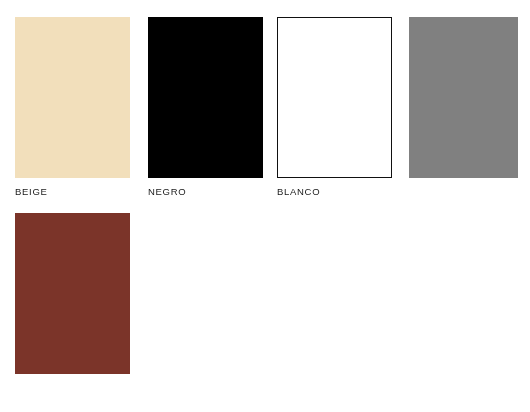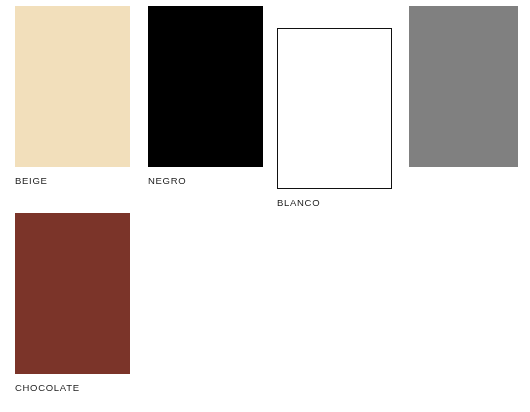--- a/index.html
+++ b/index.html
@@ -21,32 +21,32 @@
     top: 0;
     width: 530px;
     height: 412px;
   }
   .swatch-row {
     position: absolute;
     left: 0;
     width: 530px;
     height: 196px;
   }
-  .swatch-row.row-1 { top: 6px; }
+  .swatch-row.row-1 { top: 17px; }
   .swatch-row.row-2 { top: 213px; }
 
   .swatch-cell {
     position: absolute;
     top: 0;
     width: 115px;
     height: 181px;
   }
   .swatch-cell.col-0 { left: 15px; }
   .swatch-cell.col-1 { left: 148px; }
-  .swatch-cell.col-2 { left: 277px; margin-top: 22px; }
+  .swatch-cell.col-2 { left: 277px; }
   .swatch-cell.col-3 { left: 409px; }
   
   .swatch-cell.col-3 .swatch-chip { width: 109px; }
 
   .swatch-chip {
     display: block;
     width: 115px;
     height: 161px;
     box-sizing: border-box;
   }
@@ -91,18 +91,17 @@
     <div class="swatch-cell col-3">
       <span class="swatch-chip" style="background-color: rgb(128, 128, 128);"></span>
     </div>
 
   </div>
 
   <div class="swatch-row row-2">
 
     <div class="swatch-cell col-0">
       <span class="swatch-chip" style="background-color: rgb(123, 52, 41);"></span>
-      <span class="swatch-label">CHOCOLATE</span>
     </div>
 
   </div>
 
 </div>
 
 </body></html>

